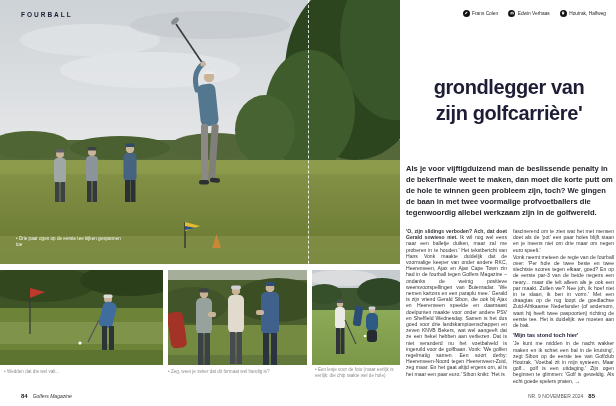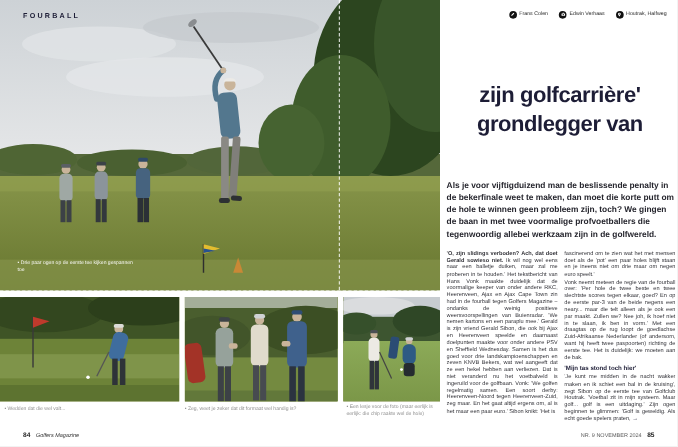--- a/index.html
+++ b/index.html
@@ -251,22 +251,22 @@
         <svg width="4.2" height="4.2" viewBox="0 0 7 7">
             <path d="M3.5 0.8 a2.1 2.1 0 0 1 2.1 2.1 c0 1.6 -2.1 3.6 -2.1 3.6 s-2.1 -2 -2.1 -3.6 a2.1 2.1 0 0 1 2.1 -2.1" fill="#fff"></path>
             <circle cx="3.5" cy="2.9" r="0.8" fill="#111"></circle>
           </svg>
       </span>
       <span class="label">Houtrak, Halfweg</span>
     </div>
   </div>
 
   <h1 class="headline" style="margin:0;">
+    <div>grondlegger van</div>
     <div>zijn golfcarrière'</div>
-    <div>grondlegger van</div>
   </h1>
 
   <div class="intro">Als je voor vijftigduizend man de beslissende penalty in de bekerfinale weet te maken, dan moet die korte putt om de hole te winnen geen probleem zijn, toch? We gingen de baan in met twee voormalige profvoetballers die tegenwoordig allebei werkzaam zijn in de golfwereld.</div>
 
   <div class="col" id="col1">
     <p><strong>'O, zijn slidings verboden? Ach, dat doet Gerald sowieso niet.</strong><span> Ik wil nog wel eens naar een balletje duiken, maar zal me proberen in te houden.' Het tekstbericht van Hans Vonk maakte duidelijk dat de voormalige keeper van onder andere RKC, Heerenveen, Ajax en Ajax Cape Town zin had in de fourball tegen Golfers Magazine – ondanks de weinig positieve weersvoorspellingen van Buienradar. 'We nemen kartons en een paraplu mee.' Gerald is zijn vriend Gerald Sibon, die ook bij Ajax en Heerenveen speelde en daarnaast doelpunten maakte voor onder andere PSV en Sheffield Wednesday. Samen is het dus goed voor drie landskampioenschappen en zeven KNVB Bekers, wat wel aangeeft dat ze een hekel hebben aan verliezen. Dat is niet veranderd nu het voetbalveld is ingeruild voor de golfbaan. Vonk: 'We golfen regelmatig samen. Een soort derby: Heerenveen-Noord tegen Heerenveen-Zuid, zeg maar. En het gaat altijd ergens om, al is het maar een paar euro.' Sibon knikt: 'Het is</span></p>
   </div>
 
   <div class="col" id="col2">
     <p>fascinerend om te zien wat het met mensen doet als de 'pot' een paar holes blijft staan en je ineens niet om drie maar om negen euro speelt.'</p>

